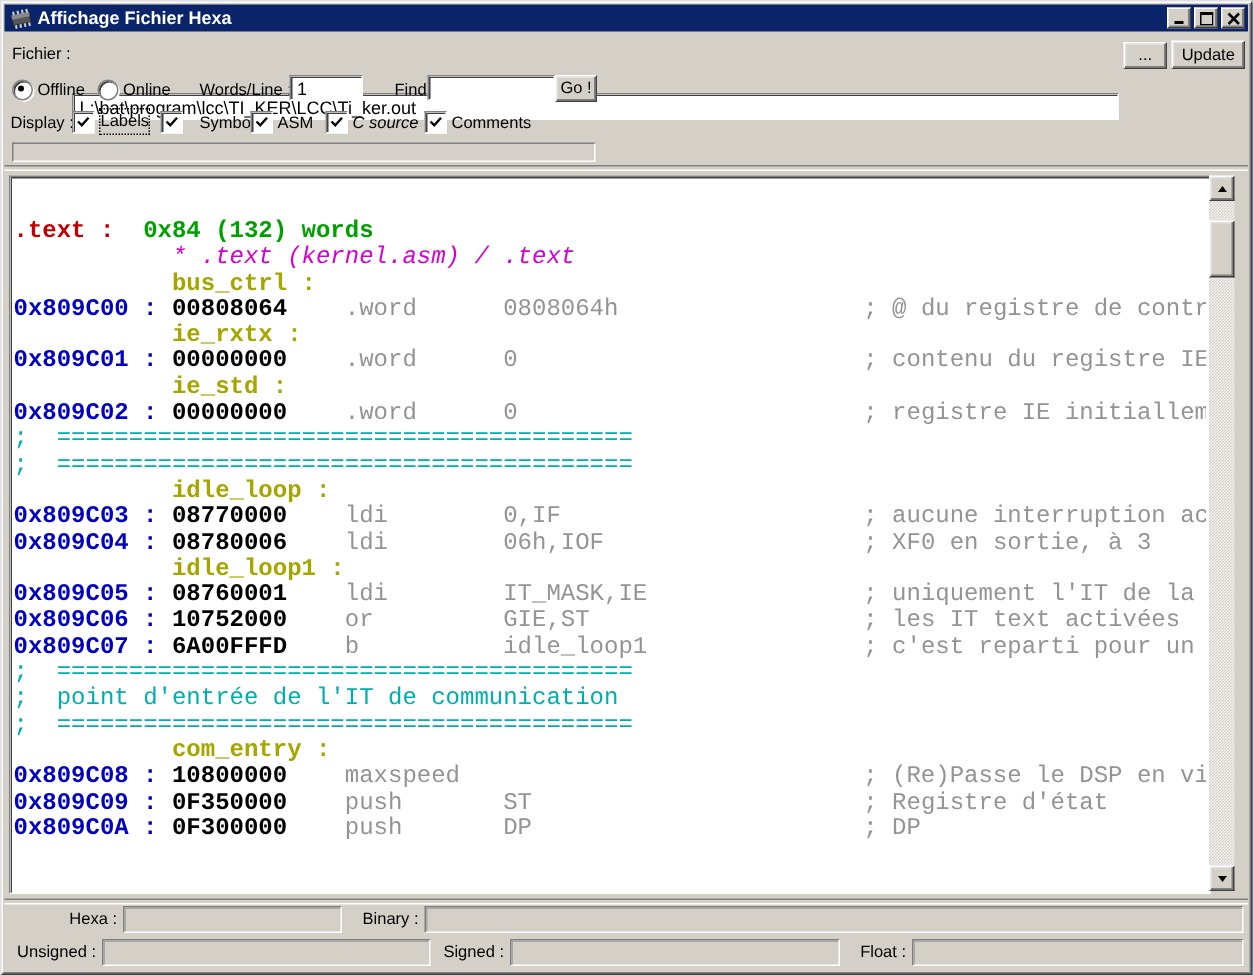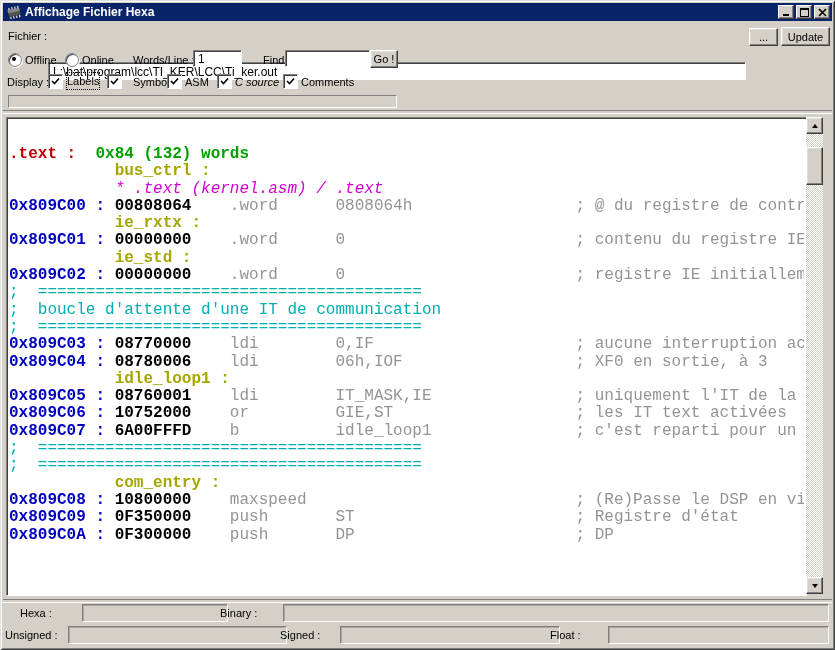--- a/index.html
+++ b/index.html
@@ -68,21 +68,21 @@
     display:flex;align-items:center;justify-content:center;padding:0;box-sizing:border-box;}
   .tri-up{width:0;height:0;border-left:3px solid transparent;border-right:3px solid transparent;border-bottom:4px solid #000;}
   .tri-down{width:0;height:0;border-left:3px solid transparent;border-right:3px solid transparent;border-top:4px solid #000;}
   .sb-thumb{position:absolute;left:0;top:30px;width:17px;height:38px;background:#d4d0c8;
     border:1px solid;border-color:#fff #404040 #404040 #fff;
     box-shadow:inset -1px -1px 0 #808080, inset 1px 1px 0 #dfdfdf;box-sizing:border-box;}
   
   .valfield{position:absolute;height:18px;background:#d4d0c8;
     border:1px solid;border-color:#808080 #fff #fff #808080;
     box-shadow:inset 1px 1px 0 #a9a5a0;box-sizing:border-box;}
-  .rlabel{}
+  .rlabel{text-align:right;}
 </style>
 </head>
 <body>
 
 <div id="app">
 
   <div class="titlebar">
     <svg class="title-icon" viewBox="0 0 16 16">
       <g transform="rotate(-12 8 8)">
         <rect x="2" y="6" width="12" height="6" fill="#555" stroke="#222" stroke-width="0.5"></rect>
@@ -167,37 +167,38 @@
     </span>
   <span class="lbl" style="left:301px;top:73px;">Comments</span>
 
   <div class="groove" style="left:8px;top:95px;width:387px;height:11px;"></div>
 
   <div class="etched" style="top:110px;"></div>
 
   <div class="viewer">
     <div class="viewer-inner" id="hex-content">
         <div class="hline"><span class="c-red">.text :</span>  <span class="c-green">0x84 (132) words</span></div>
+        <div class="hline">           <span class="c-magenta">* .text (kernel.asm) / .text</span></div>
         <div class="hline">           <span class="c-label">bus_ctrl :</span></div>
-        <div class="hline">           <span class="c-magenta">* .text (kernel.asm) / .text</span></div>
         <div class="hline"><span class="c-addr">0x809C00 :</span> <span class="c-hex">00808064</span>    <span class="c-gray">.word</span>      <span class="c-gray">0808064h</span>                 <span class="c-gray">; @ du registre de controle</span></div>
         <div class="hline">           <span class="c-label">ie_rxtx :</span></div>
         <div class="hline"><span class="c-addr">0x809C01 :</span> <span class="c-hex">00000000</span>    <span class="c-gray">.word</span>      <span class="c-gray">0</span>                        <span class="c-gray">; contenu du registre IE pe</span></div>
         <div class="hline">           <span class="c-label">ie_std :</span></div>
         <div class="hline"><span class="c-addr">0x809C02 :</span> <span class="c-hex">00000000</span>    <span class="c-gray">.word</span>      <span class="c-gray">0</span>                        <span class="c-gray">; registre IE initiallement</span></div>
         <div class="hline"><span class="c-cyan">;</span>  <span class="c-cyan">========================================</span></div>
-        <div class="hline"><span class="c-cyan">;</span>  <span class="c-cyan">boucle d'attente d'une IT de communication</span></div>
-        <div class="hline"><span class="c-cyan">;</span>  <span class="c-cyan">========================================</span></div>
+        <div class="hline"><span class="c-cyan">;</span>  <span class="c-cyan">========================================</span></div>
+        <div class="hline">           <span class="c-label">idle_loop :</span></div>
         <div class="hline"><span class="c-addr">0x809C03 :</span> <span class="c-hex">08770000</span>    <span class="c-gray">ldi</span>        <span class="c-gray">0,IF</span>                     <span class="c-gray">; aucune interruption activ</span></div>
         <div class="hline"><span class="c-addr">0x809C04 :</span> <span class="c-hex">08780006</span>    <span class="c-gray">ldi</span>        <span class="c-gray">06h,IOF</span>                  <span class="c-gray">; XF0 en sortie, à 3</span></div>
         <div class="hline">           <span class="c-label">idle_loop1 :</span></div>
         <div class="hline"><span class="c-addr">0x809C05 :</span> <span class="c-hex">08760001</span>    <span class="c-gray">ldi</span>        <span class="c-gray">IT_MASK,IE</span>               <span class="c-gray">; uniquement l'IT de la Com</span></div>
         <div class="hline"><span class="c-addr">0x809C06 :</span> <span class="c-hex">10752000</span>    <span class="c-gray">or</span>         <span class="c-gray">GIE,ST</span>                   <span class="c-gray">; les IT text activées</span></div>
         <div class="hline"><span class="c-addr">0x809C07 :</span> <span class="c-hex">6A00FFFD</span>    <span class="c-gray">b</span>          <span class="c-gray">idle_loop1</span>               <span class="c-gray">; c'est reparti pour un tou</span></div>
         <div class="hline"><span class="c-cyan">;</span>  <span class="c-cyan">========================================</span></div>
+        <div class="hline"><span class="c-cyan">;</span>  <span class="c-cyan">point d'entrée de l'IT de communication</span></div>
         <div class="hline"><span class="c-cyan">;</span>  <span class="c-cyan">========================================</span></div>
         <div class="hline">           <span class="c-label">com_entry :</span></div>
         <div class="hline"><span class="c-addr">0x809C08 :</span> <span class="c-hex">10800000</span>    <span class="c-gray">maxspeed</span>                            <span class="c-gray">; (Re)Passe le DSP en vites</span></div>
         <div class="hline"><span class="c-addr">0x809C09 :</span> <span class="c-hex">0F350000</span>    <span class="c-gray">push</span>       <span class="c-gray">ST</span>                       <span class="c-gray">; Registre d'état</span></div>
         <div class="hline"><span class="c-addr">0x809C0A :</span> <span class="c-hex">0F300000</span>    <span class="c-gray">push</span>       <span class="c-gray">DP</span>                       <span class="c-gray">; DP</span></div>
       </div>
   </div>
 
   <div class="vscroll">
     <button class="sb-btn" style="top:0;">

